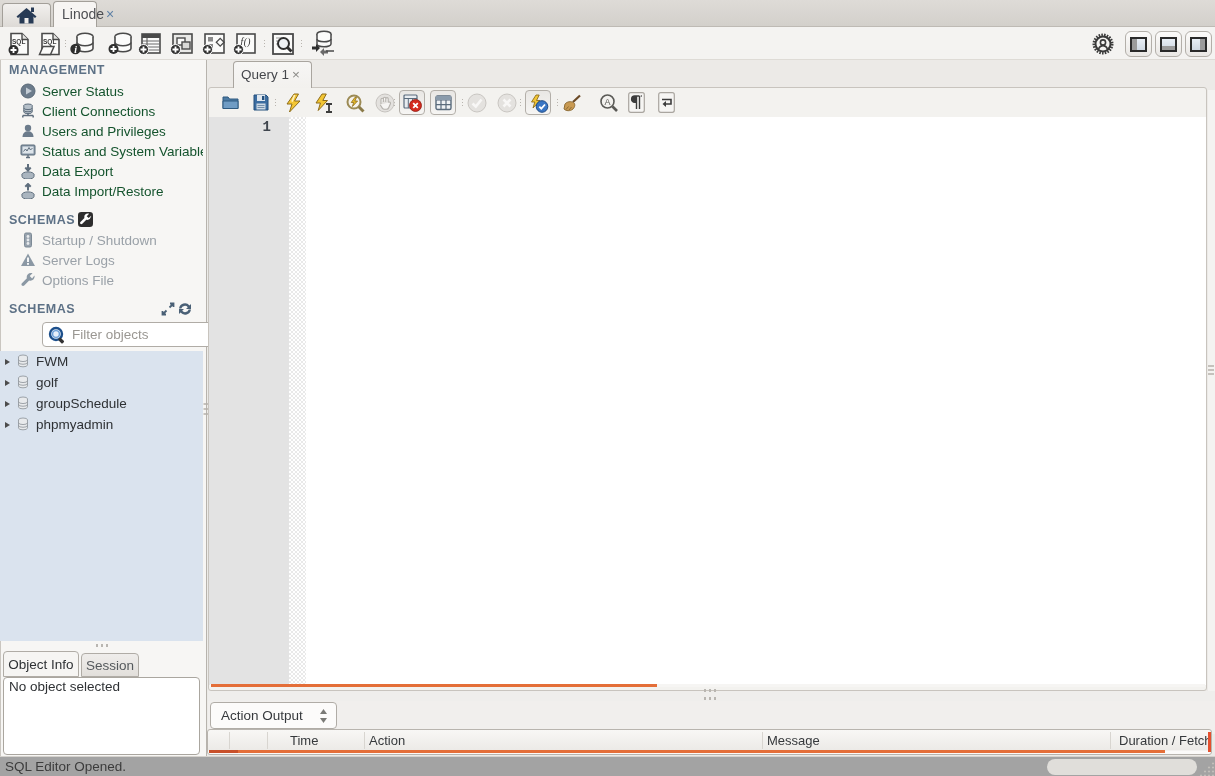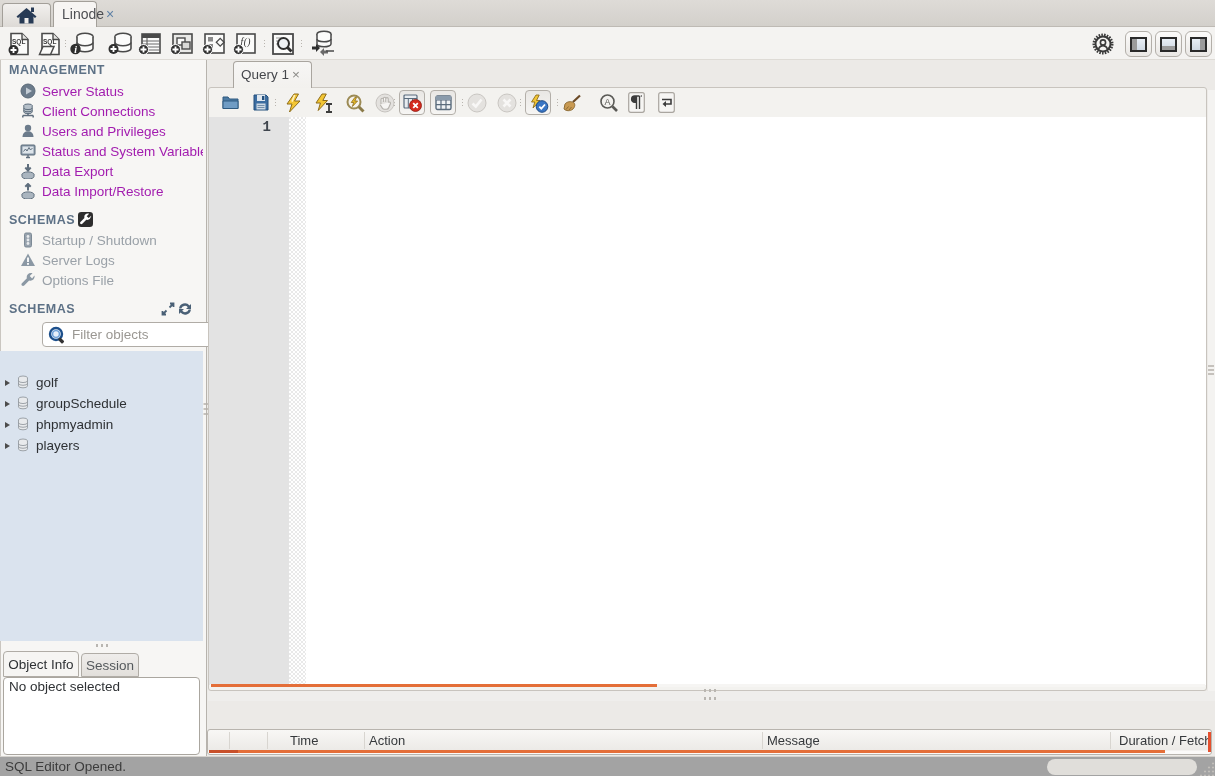--- a/index.html
+++ b/index.html
@@ -23,21 +23,21 @@
 
 
 .panelbtn { top:31px; width:27px; height:26px; border:1px solid #b3afa9; border-radius:6px;
   background:linear-gradient(#fcfbfa,#eae8e5); }
 .panelbtn .inner { position:absolute; left:4px; top:5px; width:17px; height:15px;
   border:2px solid #2a2a2a; background:linear-gradient(#e8eef5,#cfd8e2); }
 
 
 #sidebar { left:0; top:60px; width:207px; height:696px; background:#f7f6f4; border-right:1px solid #b7b3ad; border-left:1px solid #cac6c0; }
 .sechead { position:absolute; left:9px; font-size:12.5px; font-weight:bold; color:#5d7186; letter-spacing:0.5px; }
-.sitem { position:absolute; left:42px; font-size:13.5px; color:#a21caf; white-space:nowrap; width:161px; overflow:hidden; }
+.sitem { position:absolute; left:42px; font-size:13.5px; color:#14532d; white-space:nowrap; width:161px; overflow:hidden; }
 .sitem.dis { color:#9aa1a8; }
 .sicon { position:absolute; left:20px; width:16px; height:16px; }
 
 #filterbox { left:10px; top:322px; width:183px; height:25px; background:#fff;
   border:1px solid #b0aca6; border-radius:4px;margin-left:32px; }
 #filterbox span { position:absolute; left:29px; top:4px; font-size:13.5px; color:#9a9792; }
 
 #schematree { left:0; top:351px; width:203px; height:290px; background:#dae3ee; }
 .trow { position:absolute; left:0; width:100%; height:21px; font-size:13.5px; color:#2e3134; }
 .trow .tri { position:absolute; left:5px; top:7px; width:0; height:0;
@@ -304,20 +304,31 @@
 </div>
 <div class="abs" id="filterbox">
   <svg width="20" height="20" viewBox="0 0 20 20" style="position:absolute;left:4px;top:2px;">
     <circle cx="9" cy="9" r="6" fill="#e8f0fa" stroke="#1c4f8b" stroke-width="2.4"></circle>
     <circle cx="9" cy="9" r="3.4" fill="none" stroke="#6b9fd8" stroke-width="1.4"></circle>
     <rect x="13.2" y="12.2" width="6" height="3.4" rx="1" transform="rotate(45 13.2 12.2)" fill="#333"></rect>
   </svg>
   <span>Filter objects</span>
 </div>
 <div class="abs" id="schematree">
+  <div class="trow" style="top:1px;">
+      <div class="tri"></div>
+      <svg width="12" height="14" viewBox="0 0 15 17">
+        <g fill="#e8eaec" stroke="#8a9097" stroke-width="1">
+          <ellipse cx="7.5" cy="3.4" rx="5.6" ry="2.4"></ellipse>
+          <path d="M1.9 3.4 v10 a5.6 2.4 0 0 0 11.2 0 v-10"></path>
+          <path d="M1.9 6.8 a5.6 2.4 0 0 0 11.2 0 M1.9 10.2 a5.6 2.4 0 0 0 11.2 0" fill="none"></path>
+        </g>
+      </svg>
+      <div class="name">FWM</div>
+    </div>
   <div class="trow" style="top:22px;text-align:center;">
       <div class="tri"></div>
       <svg width="12" height="14" viewBox="0 0 15 17">
         <g fill="#e8eaec" stroke="#8a9097" stroke-width="1">
           <ellipse cx="7.5" cy="3.4" rx="5.6" ry="2.4"></ellipse>
           <path d="M1.9 3.4 v10 a5.6 2.4 0 0 0 11.2 0 v-10"></path>
           <path d="M1.9 6.8 a5.6 2.4 0 0 0 11.2 0 M1.9 10.2 a5.6 2.4 0 0 0 11.2 0" fill="none"></path>
         </g>
       </svg>
       <div class="name">golf</div>
@@ -336,31 +347,20 @@
   <div class="trow" style="top:64px;">
       <div class="tri"></div>
       <svg width="12" height="14" viewBox="0 0 15 17">
         <g fill="#e8eaec" stroke="#8a9097" stroke-width="1">
           <ellipse cx="7.5" cy="3.4" rx="5.6" ry="2.4"></ellipse>
           <path d="M1.9 3.4 v10 a5.6 2.4 0 0 0 11.2 0 v-10"></path>
           <path d="M1.9 6.8 a5.6 2.4 0 0 0 11.2 0 M1.9 10.2 a5.6 2.4 0 0 0 11.2 0" fill="none"></path>
         </g>
       </svg>
       <div class="name">phpmyadmin</div>
-    </div>
-  <div class="trow" style="top:85px;">
-      <div class="tri"></div>
-      <svg width="12" height="14" viewBox="0 0 15 17">
-        <g fill="#e8eaec" stroke="#8a9097" stroke-width="1">
-          <ellipse cx="7.5" cy="3.4" rx="5.6" ry="2.4"></ellipse>
-          <path d="M1.9 3.4 v10 a5.6 2.4 0 0 0 11.2 0 v-10"></path>
-          <path d="M1.9 6.8 a5.6 2.4 0 0 0 11.2 0 M1.9 10.2 a5.6 2.4 0 0 0 11.2 0" fill="none"></path>
-        </g>
-      </svg>
-      <div class="name">players</div>
     </div>
 </div>
 <svg class="abs" style="left:202px;top:401px;" width="9" height="22" viewBox="0 0 9 22">
     <g stroke="#b5b1ab" stroke-width="1.5">
       <path d="M1.5 3 h6 M1.5 8 h6 M1.5 13 h6"></path>
     </g>
   </svg>
 
 <div class="gripdots abs" style="left:96px;top:644px;"></div>
 
@@ -464,20 +464,28 @@
   </div>
   <div class="abs" id="rightstrip"></div>
   <svg class="abs" style="left:999px;top:304px;" width="8" height="12" viewBox="0 0 8 12">
       <g stroke="#b5b1ab" stroke-width="1.3">
         <path d="M1 2 h6 M1 6 h6 M1 10 h6"></path>
       </g>
     </svg>
   <div class="abs" id="splitter2">
     <div class="gripdots" style="left:496px;top:-2px;"></div>
     <div class="gripdots" style="left:496px;top:6px;"></div>
+  </div>
+  <div class="abs" id="outbar">
+    <div id="combo">Action Output
+      <svg width="9" height="14" viewBox="0 0 9 14" style="position:absolute;right:8px;top:6px;">
+        <path d="M4.5 0 L8 5 H1 Z" fill="#7a7a76"></path>
+          <path d="M4.5 14 L8 9 H1 Z" fill="#7a7a76"></path>
+      </svg>
+    </div>
   </div>
   <div class="abs" id="outheader">
     <div class="sep" style="left:21px;"></div>
     <div class="sep" style="left:59px;"></div>
     <div class="h" style="left:82px;">Time</div>
     <div class="sep" style="left:156px;"></div>
     <div class="h" style="left:161px;">Action</div>
     <div class="sep" style="left:554px;"></div>
     <div class="h" style="left:559px;">Message</div>
     <div class="sep" style="left:902px;"></div>

